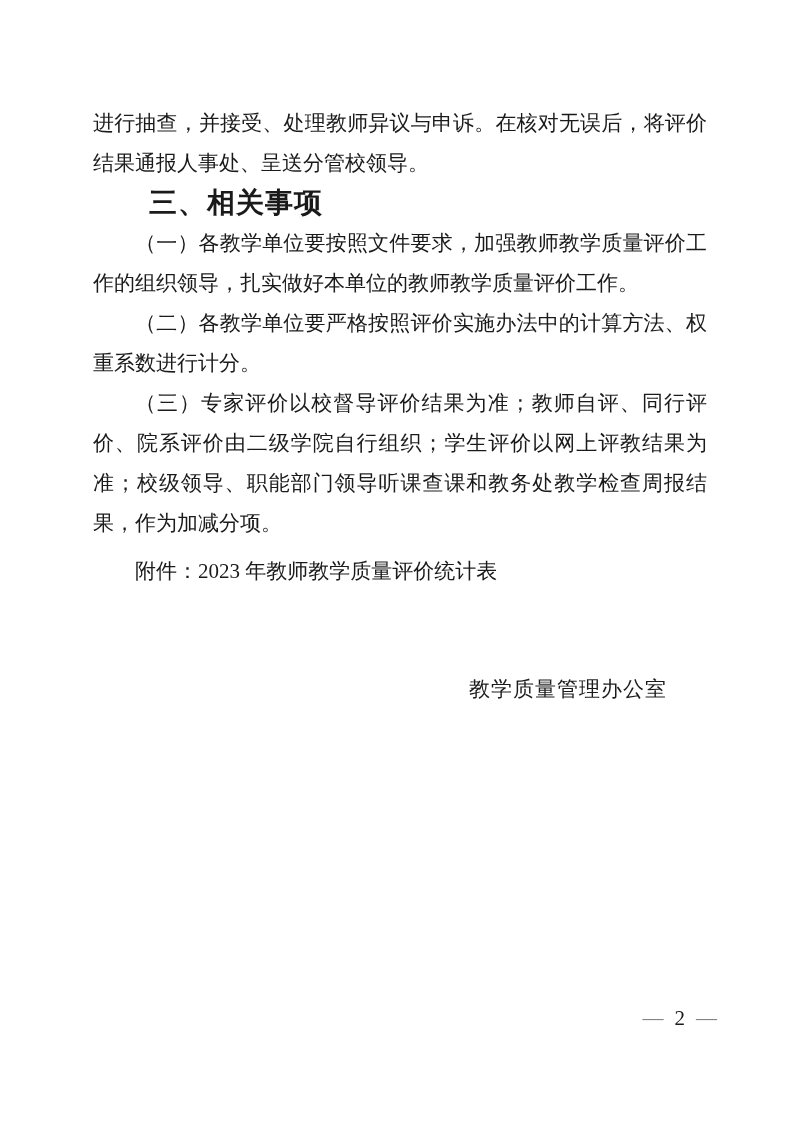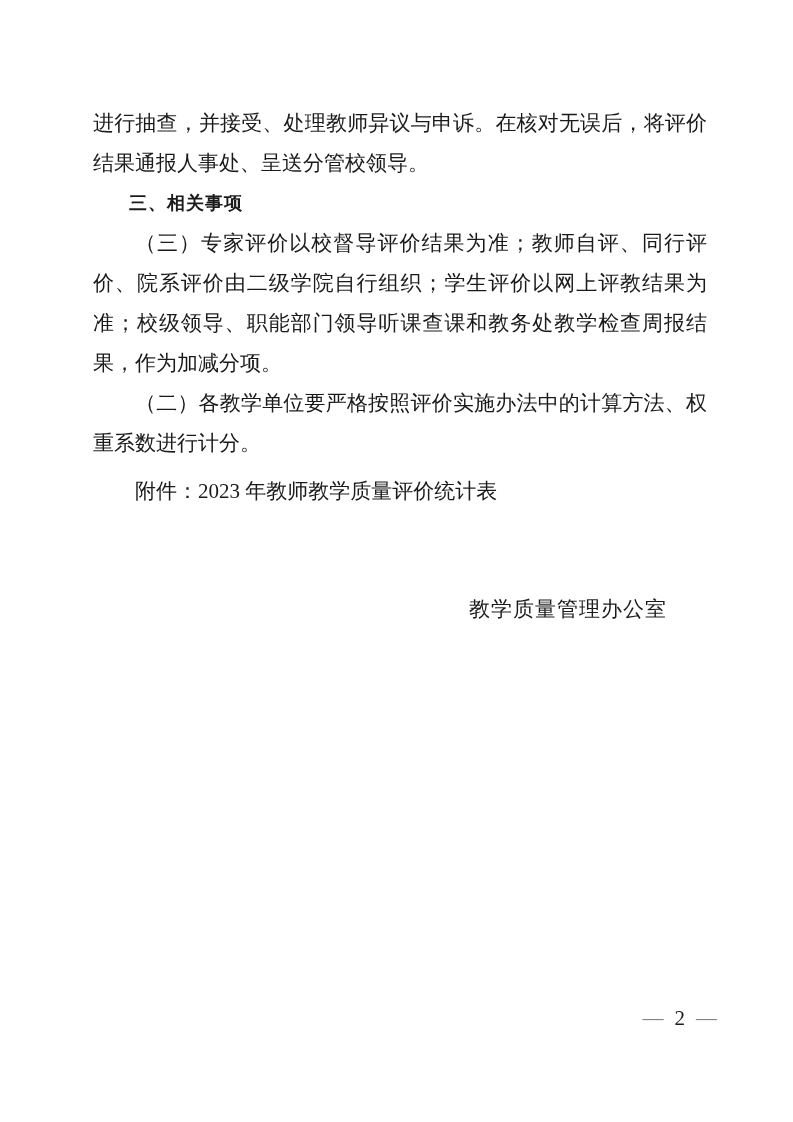--- a/index.html
+++ b/index.html
@@ -27,21 +27,21 @@
     font-size: 21px;
     line-height: 40px;
     text-align: justify;
     text-justify: inter-character;
   }
   .indent-2em {
     text-indent: 2em;
   }
   .heading {
     margin: 0;
-    font-size: 18px;
+    font-size: 28px;
     line-height: 40px;
     font-weight: 700;
     font-family: "Liberation Sans", "DejaVu Sans", sans-serif;
     text-indent: 2em;
     letter-spacing: 1px;
   }
   .attachment {
     margin-top: 8px;
   }
   .signature-block {
@@ -81,24 +81,25 @@
 </head>
 <body>
 
 <div class="page">
   <div class="content">
 
     <p class="body-text">进行抽查，并接受、处理教师异议与申诉。在核对无误后，将评价结果通报人事处、呈送分管校领导。</p>
 
     <h3 class="heading">三、相关事项</h3>
 
+    <p class="body-text indent-2em">（一）各教学单位要按照文件要求，加强教师教学质量评价工作的组织领导，扎实做好本单位的教师教学质量评价工作。</p>
+
+    <p class="body-text indent-2em">（二）各教学单位要严格按照评价实施办法中的计算方法、权重系数进行计分。</p>
 
     <p class="body-text indent-2em">（三）专家评价以校督导评价结果为准；教师自评、同行评价、院系评价由二级学院自行组织；学生评价以网上评教结果为准；校级领导、职能部门领导听课查课和教务处教学检查周报结果，作为加减分项。</p>
-
-    <p class="body-text indent-2em">（二）各教学单位要严格按照评价实施办法中的计算方法、权重系数进行计分。</p>
 
 
     <p class="body-text indent-2em attachment">附件：2023 年教师教学质量评价统计表</p>
 
     <div class="signature-block">
       <div class="signature-inner">
         <div class="signature-office">教学质量管理办公室</div>
       </div>
     </div>
 

